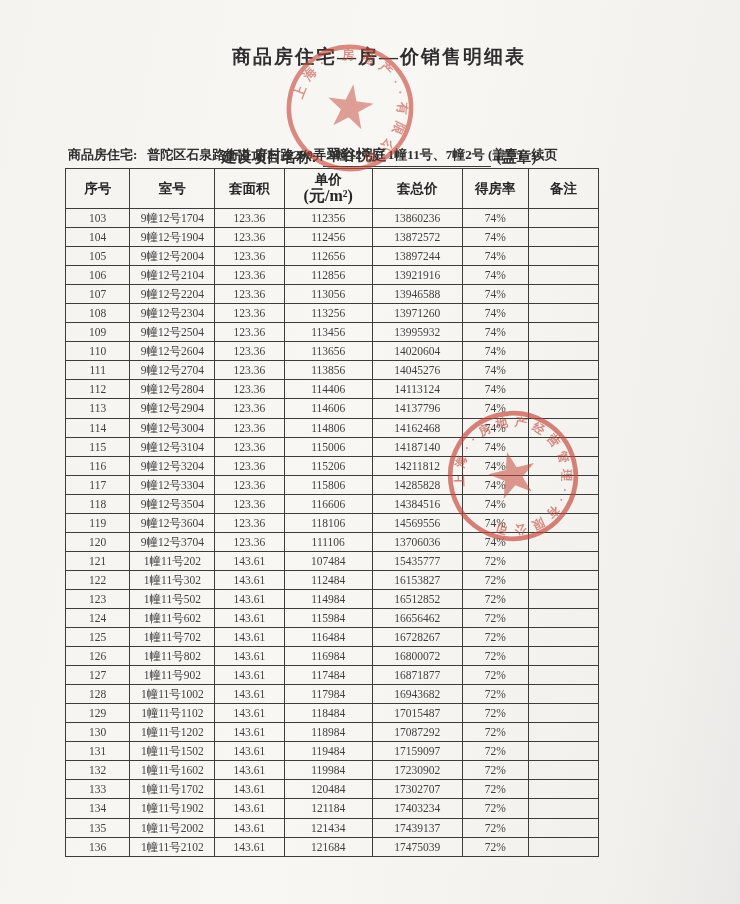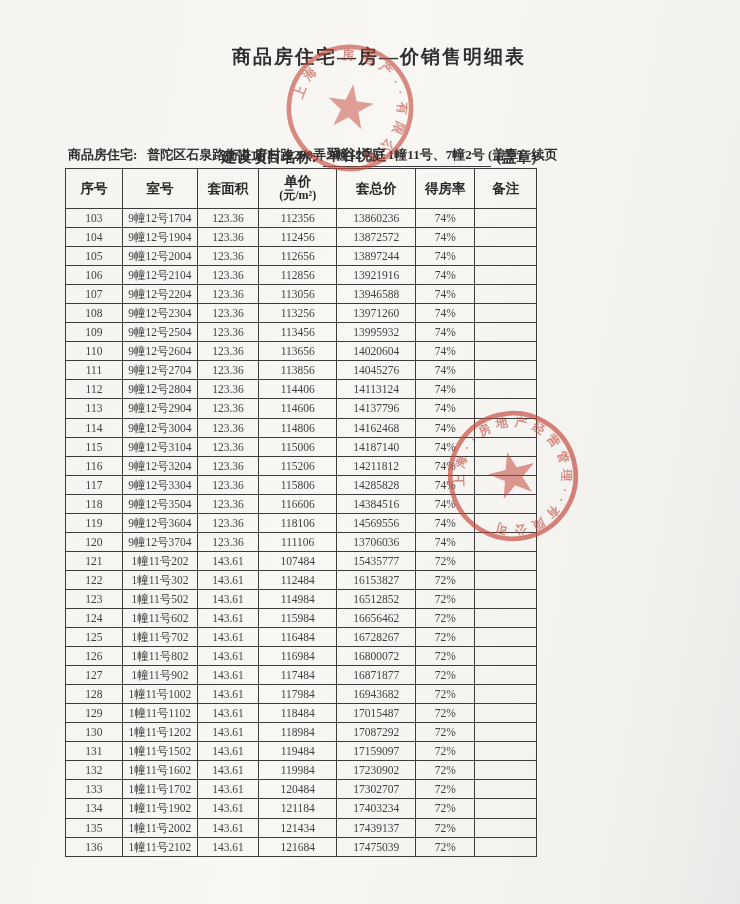--- a/index.html
+++ b/index.html
@@ -31,34 +31,34 @@
     font-weight:bold;
   }
   .seal-note{white-space:nowrap;}
   .location-line{
     position:absolute;top:146px;left:68px;width:640px;
     font-size:13px;font-weight:bold;color:#2e2e2e;white-space:nowrap;
   }
   .location-label{margin-right:10px;}
   .location-suffix{margin-left:9px;}
   table.price-table{
-    position:absolute;left:65px;top:168px;width:472px;
+    position:absolute;left:65px;top:168px;width:534px;
     border-collapse:collapse;table-layout:fixed;
     font-size:11.5px;color:#3f3f3f;
   }
   .price-table col.c1{width:12.1%}.price-table col.c2{width:15.9%}
   .price-table col.c3{width:13.0%}.price-table col.c4{width:16.6%}
   .price-table col.c5{width:16.8%}.price-table col.c6{width:12.5%}
   .price-table col.c7{width:13.1%}
   .price-table th,.price-table td{
     border:1px solid #3c3c3c;text-align:center;vertical-align:middle;
     padding:0;overflow:hidden;white-space:nowrap;
   }
   .price-table th{height:39px;font-size:13.5px;font-weight:bold;color:#272727;line-height:1.15;}
-  .price-table th div.sub{font-size:12px;font-weight:bold;}
+  .price-table th div.sub{font-size:16px;font-weight:bold;}
   .price-table td{height:18.05px;line-height:18px;}
   .stamp{position:absolute;pointer-events:none;}
   .stamp-top{left:276px;top:34px;width:148px;height:148px;transform:rotate(8deg);opacity:.72;}
   .stamp-mid{left:437px;top:400px;width:152px;height:152px;transform:rotate(-14deg);opacity:.78;}
   .watermark{
     position:absolute;top:868px;right:16px;
     font-family:"Liberation Sans","DejaVu Sans",sans-serif;
     font-size:17px;font-weight:bold;letter-spacing:1px;
     color:#a0a0a0;
     text-shadow:1px 1px 0 #ffffff,2px 2px 1px #8c8c8c;

